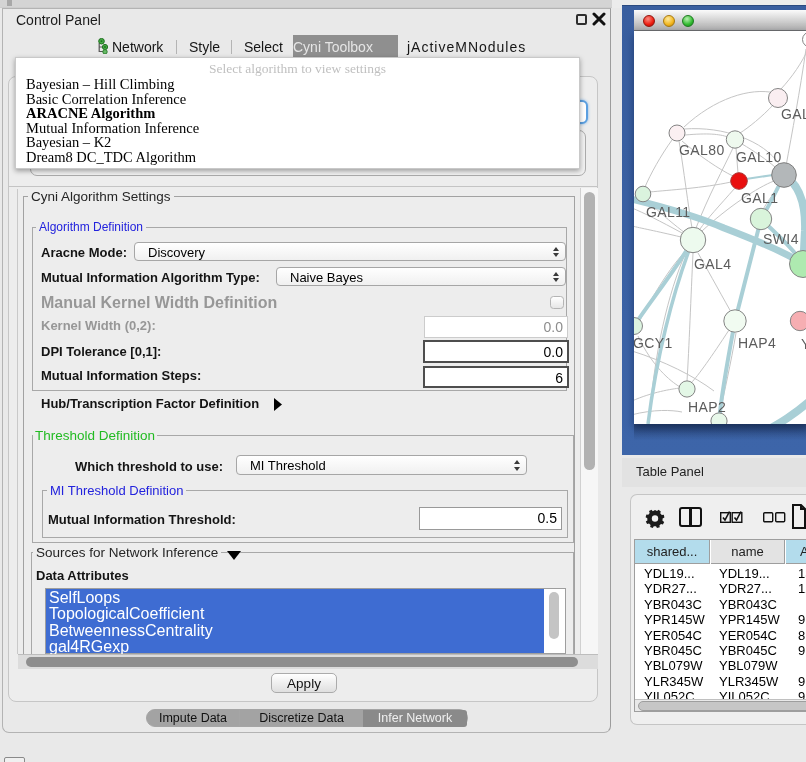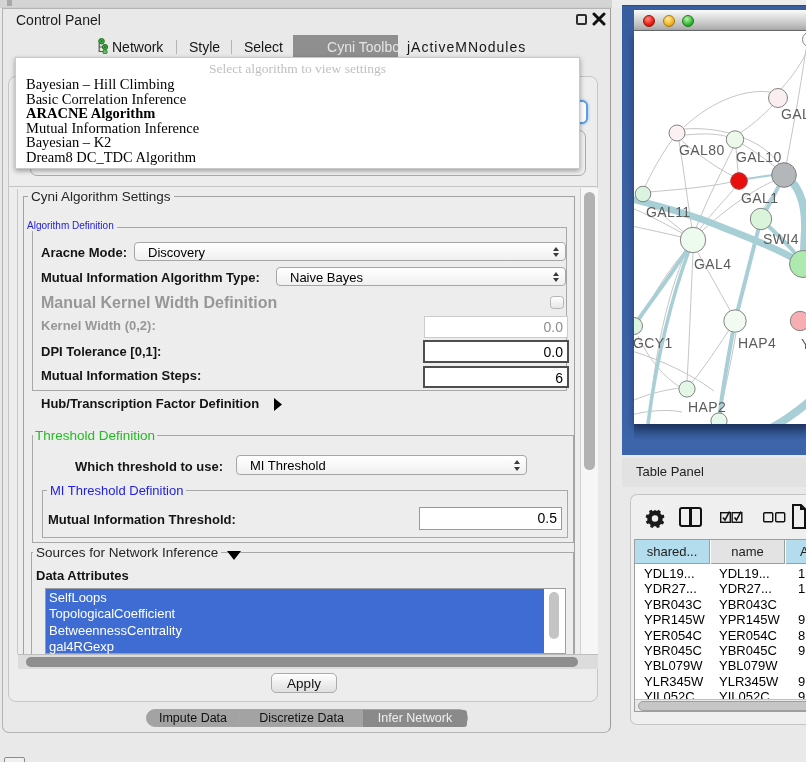--- a/index.html
+++ b/index.html
@@ -32,38 +32,38 @@
       <circle cx="5.5" cy="3.2" r="0.9" fill="#1f6f1f"></circle>
       <circle cx="9" cy="9" r="2.6" fill="#44aa44" stroke="#1f6f1f" stroke-width="1"></circle>
       <circle cx="9" cy="9" r="0.9" fill="#1f6f1f"></circle>
       <circle cx="9" cy="13.8" r="2.2" fill="#66bb66" stroke="#2f7f2f" stroke-width="1"></circle>
     </svg>
     <div class="abs" style="left:112px;top:4px;">Network</div>
     <div class="abs" style="left:176px;top:5px;width:1px;height:14px;background:#b4b4b4;"></div>
     <div class="abs" style="left:189px;top:4px;">Style</div>
     <div class="abs" style="left:231px;top:5px;width:1px;height:14px;background:#b4b4b4;"></div>
     <div class="abs" style="left:244px;top:4px;">Select</div>
-    <div class="abs" style="left:293px;top:4px;width:114px;text-align:right;color:#e5e5e5;">Cyni Toolbox</div>
+    <div class="abs" style="left:293px;top:4px;width:114px;text-align:left;color:#e5e5e5;">Cyni Toolbox</div>
     <div class="abs" style="left:407px;top:4px;letter-spacing:1px;">jActiveMNodules</div>
   </div>
 
   <div class="abs" style="left:8px;top:68px;width:590px;height:626px;background:#ededed;border:1px solid #c6c6c6;border-radius:8px;"></div>
   <div class="abs" style="left:17px;top:181px;width:1px;height:465px;background:#c9c9c9;"></div>
 
   <div class="abs" style="left:540px;top:92px;width:48px;height:24px;background:#fff;border:2px solid #5b9fe0;border-radius:6px;box-shadow:0 0 3px #7db4e8;"></div>
 
   <div class="abs" style="left:30px;top:122px;width:556px;height:46px;background:#f1f1f1;border:1px solid #ababab;border-radius:7px;"></div>
 
   <div class="abs" style="left:9px;top:178px;width:588px;height:1px;background:#c4c4c4;"></div>
 
   <div class="abs" style="left:23px;top:188px;width:552px;height:460px;border:1px solid #a2a2a2;"></div>
   <div class="abs" style="left:28px;top:181px;background:#ededed;padding:0 3px;font-size:13.5px;color:#262626;">Cyni Algorithm Settings</div>
 
   <div class="abs" style="left:32px;top:219px;width:535px;height:164px;border:1px solid #a8a8a8;"></div>
-  <div class="abs" style="left:24px;top:212px;background:#ededed;padding:0 3px;font-size:10px;color:#2222dd;">Algorithm Definition</div>
+  <div class="abs" style="left:36px;top:212px;background:#ededed;padding:0 3px;font-size:12px;color:#2222dd;">Algorithm Definition</div>
 
   <div class="abs b" style="left:41px;top:237px;font-size:13px;color:#141414;">Aracne Mode:</div>
   <div class="abs combo" style="left:134px;top:234px;width:432px;height:19px;">
       <span>Discovery</span>
     </div>
   <div class="abs b" style="left:41px;top:262px;font-size:13px;color:#141414;">Mutual Information Algorithm Type:</div>
   <div class="abs combo" style="left:276px;top:259px;width:290px;height:19px;">
       <span>Naive Bayes</span>
     </div>
   <div class="abs b" style="left:41px;top:286px;font-size:16px;color:#979797;">Manual Kernel Width Definition</div>
@@ -93,21 +93,21 @@
   <div class="abs field" style="left:419px;top:499px;width:143px;height:23px;border:1.5px solid #999;color:#000;">0.5</div>
 
   <div class="abs" style="left:31px;top:544px;width:543px;height:112px;border:1px solid #a8a8a8;border-bottom:none;"></div>
   <div class="abs" style="left:33px;top:537px;background:#ededed;padding:0 3px;font-size:13.5px;color:#262626;">Sources for Network Inference</div>
   <svg class="abs" style="left:227px;top:543px;" width="14" height="9" viewBox="0 0 14 9">
       <path d="M0,0 L14,0 L7,9 Z" fill="#000"></path>
     </svg>
   <div class="abs b" style="left:36px;top:560px;font-size:13px;color:#141414;">Data Attributes</div>
 
   <div class="abs" style="left:45px;top:580px;width:521px;height:66px;border:1px solid #9e9e9e;background:#fff;"></div>
-  <div class="abs" style="left:46px;top:581px;width:498px;height:64px;background:#3e6cd2;color:#fff;font-size:13px;line-height:16.3px;padding:1px 0 0 3px;">SelfLoops<br>TopologicalCoefficient<br>BetweennessCentrality<br>gal4RGexp</div>
+  <div class="abs" style="left:46px;top:581px;width:498px;height:64px;background:#3e6cd2;color:#fff;font-size:16px;line-height:16.3px;padding:1px 0 0 3px;">SelfLoops<br>TopologicalCoefficient<br>BetweennessCentrality<br>gal4RGexp</div>
   <div class="abs" style="left:549px;top:584px;width:10px;height:47px;background:#c4c4c4;border-radius:5px;"></div>
 
   <div class="abs" style="left:18px;top:646px;width:580px;height:15px;background:#dcdcdc;border-top:1px solid #bdbdbd;"></div>
   <div class="abs" style="left:26px;top:649px;width:552px;height:10px;background:#8e8e8e;border-radius:5px;"></div>
 
   <div class="abs" style="left:580px;top:180px;width:18px;height:466px;background:#f6f6f6;border-left:1px solid #d0d0d0;"></div>
   <div class="abs" style="left:584px;top:184px;width:11px;height:278px;background:#b2b2b2;border-radius:6px;"></div>
 
   <div class="abs" style="left:271px;top:665px;width:66px;height:20px;background:linear-gradient(#ffffff,#dfdfdf);border:1px solid #ababab;border-radius:5px;text-align:center;font-size:13.5px;color:#111;line-height:19px;">Apply</div>
 

